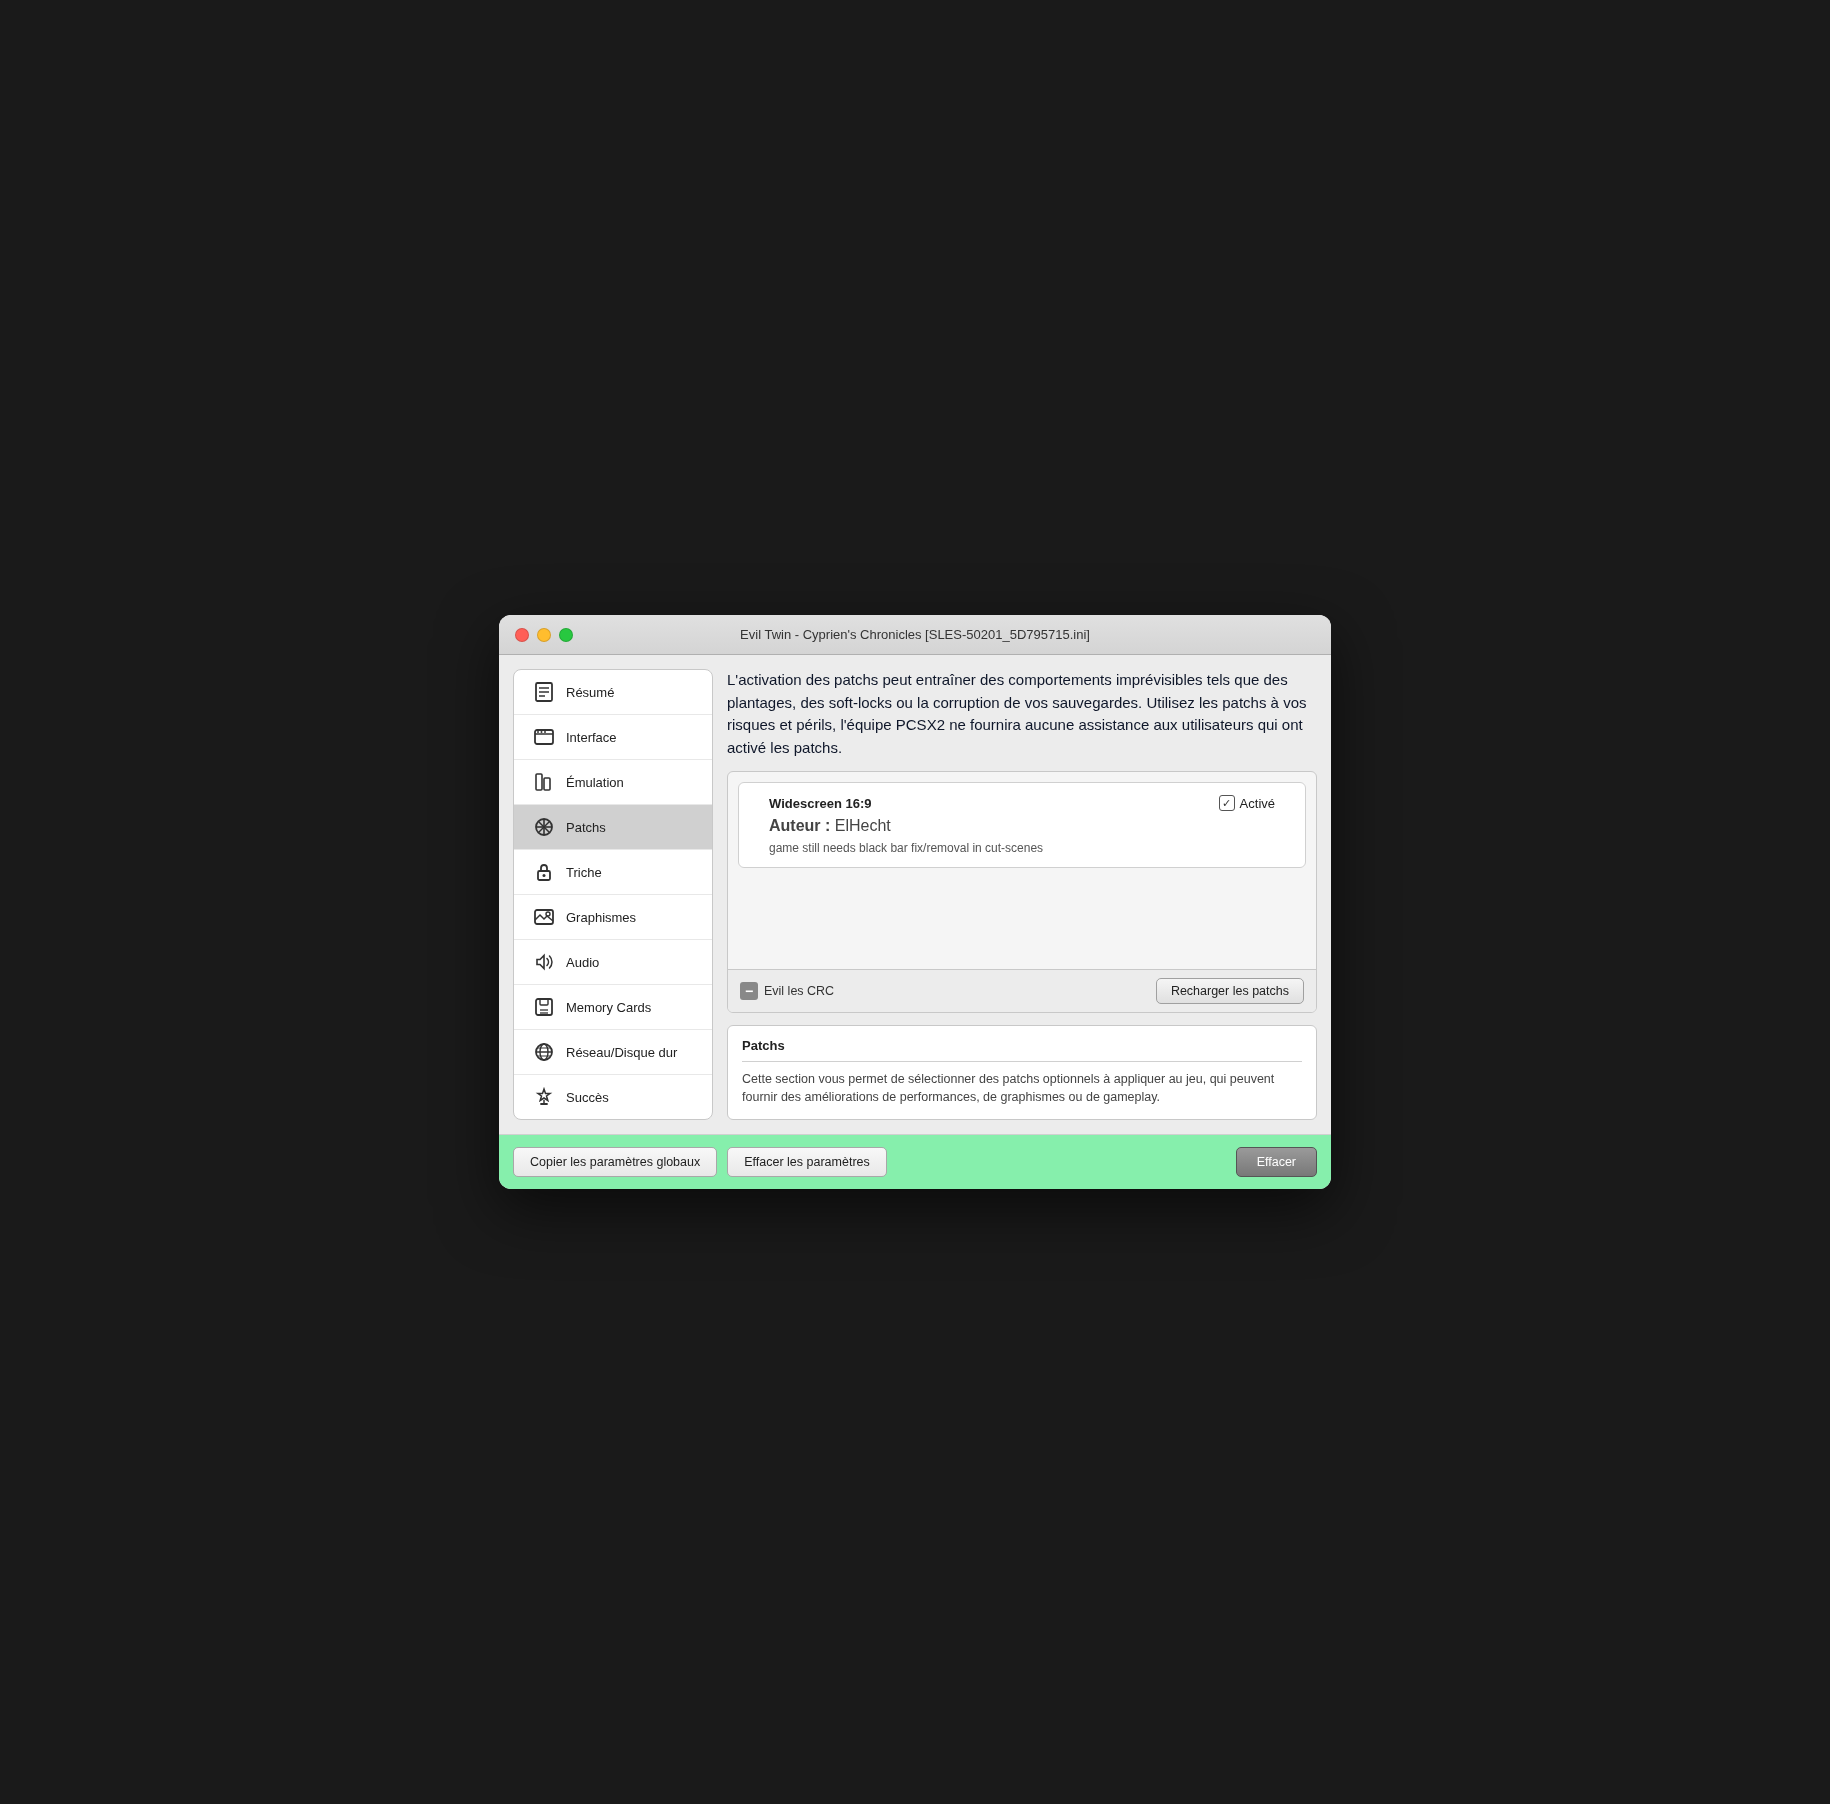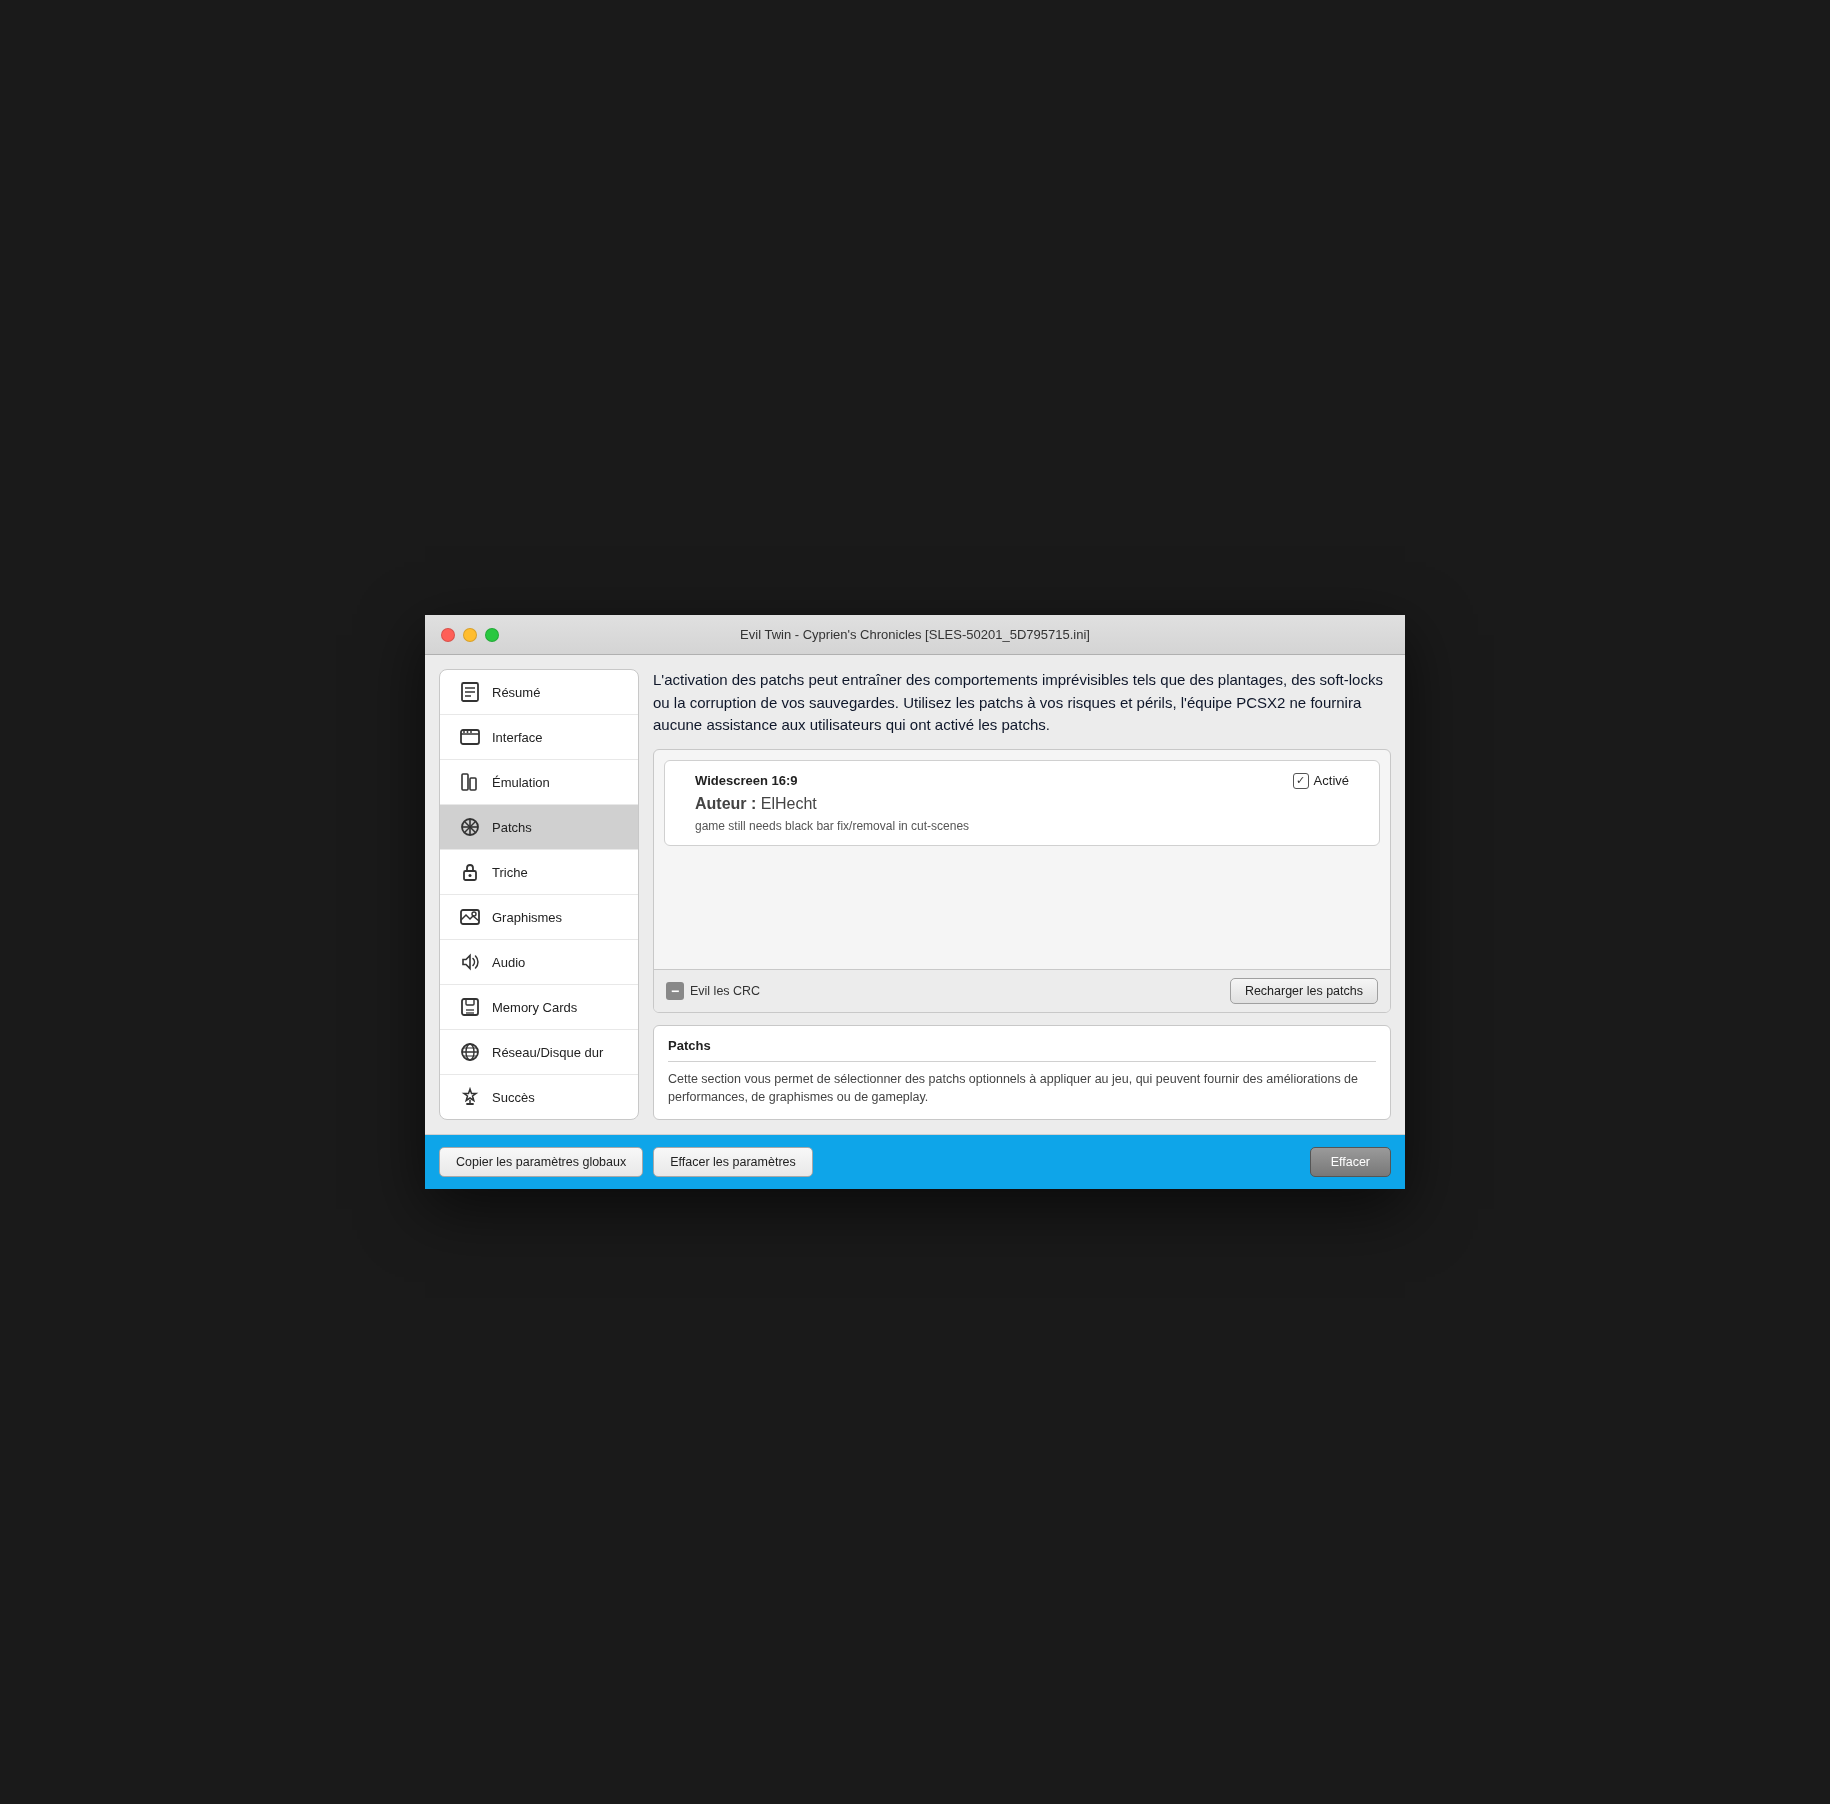--- a/index.html
+++ b/index.html
@@ -5,23 +5,23 @@
     * { box-sizing: border-box; margin: 0; padding: 0; }
     body {
       background: #1a1a1a;
       display: flex;
       justify-content: center;
       align-items: center;
       min-height: 100vh;
       font-family: -apple-system, BlinkMacSystemFont, "Helvetica Neue", Arial, sans-serif;
     }
     .window {
-      width: 980px;
+      width: 832px;
       background: #ececec;
-      border-radius: 0;
+      border-radius: 12px;
       box-shadow: 0 20px 60px rgba(0,0,0,0.6);
       overflow: hidden;
       display: flex;
       flex-direction: column;
     }
     .titlebar {
       background: linear-gradient(180deg, #e0e0e0 0%, #d4d4d4 100%);
       border-bottom: 1px solid #b0b0b0;
       padding: 12px 16px;
       display: flex;
@@ -215,21 +215,21 @@
     .info-box-text {
       font-size: 12.5px;
       color: #444;
       line-height: 1.5;
     }
     .bottom-bar {
       display: flex;
       justify-content: space-between;
       align-items: center;
       padding: 12px 14px;
-      background: #0ea5e9;
+      background: #86efac;
       border-top: 1px solid #d0d0d0;
       gap: 10px;
     }
     .bottom-left {
       display: flex;
       gap: 10px;
     }
     .btn-secondary {
       background: linear-gradient(180deg, #f8f8f8 0%, #e8e8e8 100%);
       border: 1px solid #a8a8a8;

